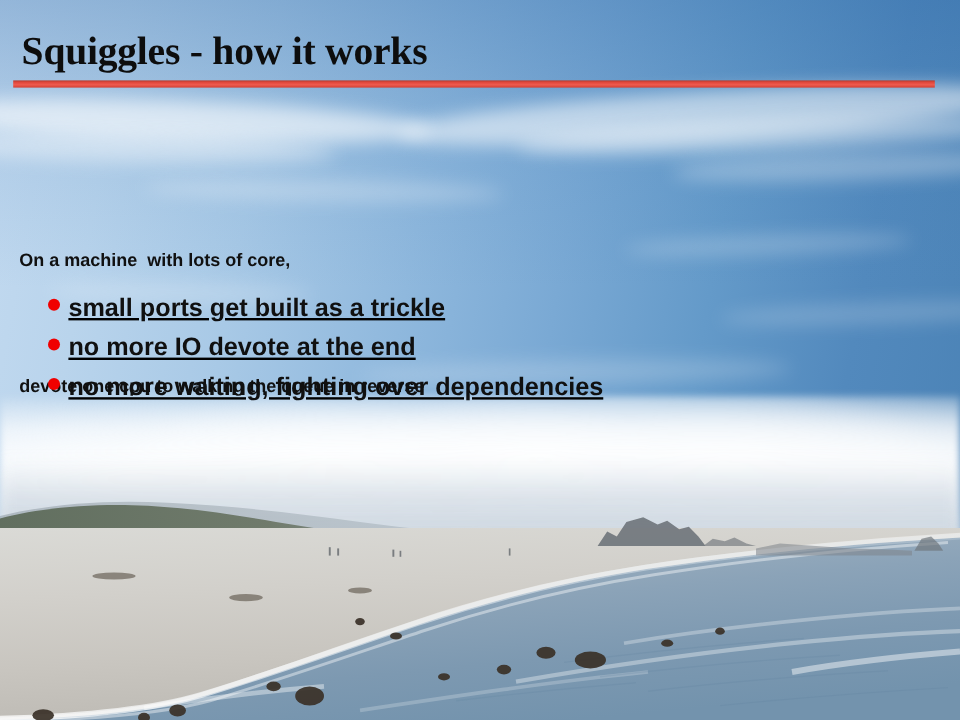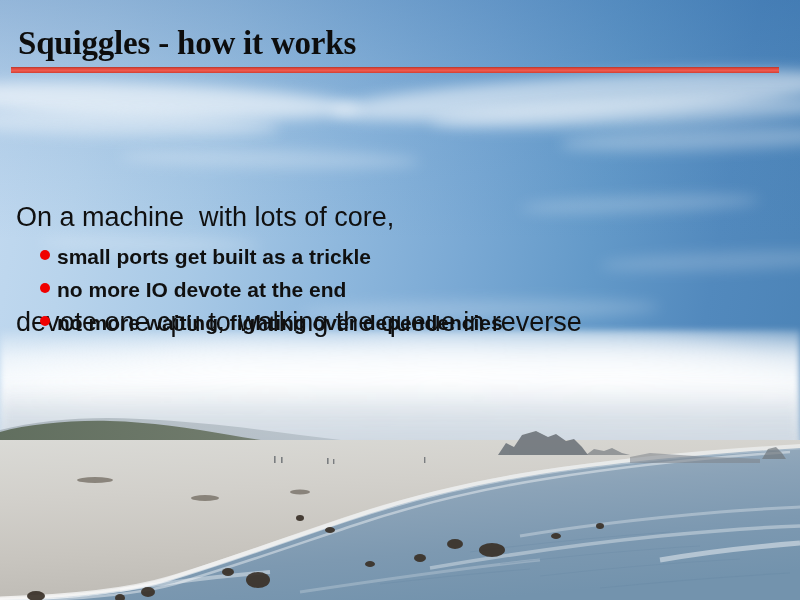--- a/index.html
+++ b/index.html
@@ -108,31 +108,32 @@
     width: 768px;
     height: 6px;
     background: linear-gradient(180deg, #b33a2e 0%, #e0473c 26%, #ef5a4e 60%, #d23f33 100%);
   }
   .body-text {
     position: absolute;
     left: 16px;
     top: 130px;
     width: 760px;
     font-family: "Liberation Sans", "DejaVu Sans", sans-serif;
-    font-weight: normal;
-    font-size: 27px;
+    font-weight: bold;
+    font-size: 15px;
     line-height: 35px;
     color: #101010;
     white-space: pre;
   }
   .bullets {
     position: absolute;
     left: 40px;
     top: 240px;
     width: 740px;
+    text-decoration: underline;
   }
   .bullet-row {
     display: flex;
     align-items: baseline;
     height: 33px;
   }
   .dot {
     width: 10px;
     height: 10px;
     border-radius: 50%;

